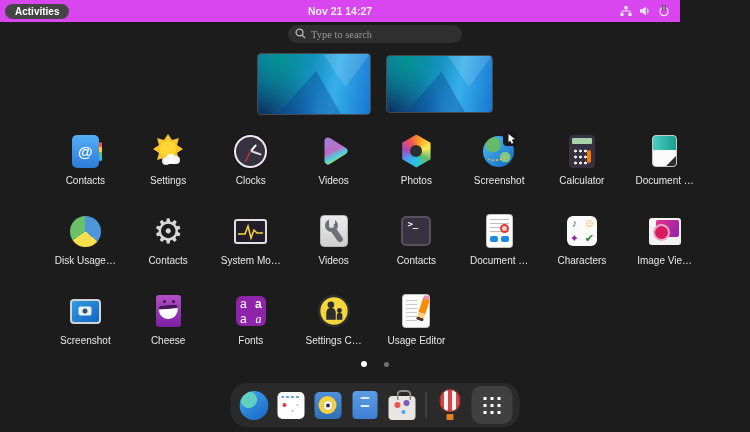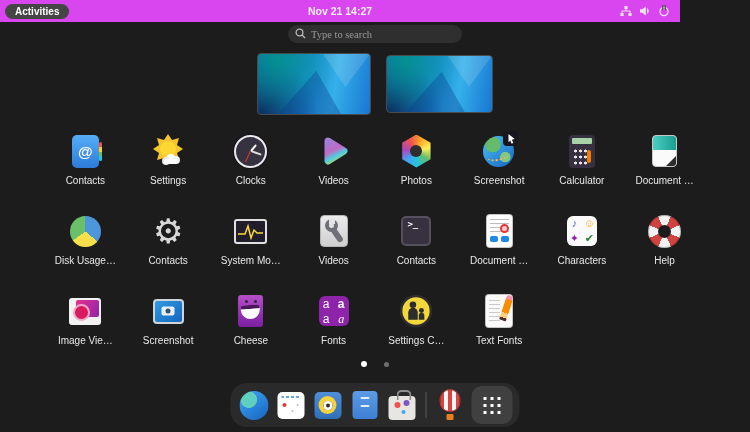--- a/index.html
+++ b/index.html
@@ -384,26 +384,20 @@
           <div class="ic-chars">
         <span>♪</span>
         <span>☺</span>
         <span>✦</span>
         <span>✔</span>
       </div>
         </div>
       <div class="lbl">Characters</div>
     </div>
 
-    <div class="cell">
-      <div class="icwrap">
-          <div class="ic-help"></div>
-        </div>
-      <div class="lbl">Help</div>
-    </div>
 
     <div class="cell">
       <div class="icwrap">
           <div class="ic-img"></div>
         </div>
       <div class="lbl">Image Vie…</div>
     </div>
 
     <div class="cell">
       <div class="icwrap">
@@ -447,21 +441,21 @@
       </div>
       <div class="lbl">Settings C…</div>
     </div>
 
     <div class="cell">
       <div class="icwrap">
           <div class="ic-gedit">
             <div class="pencil"></div>
           </div>
         </div>
-      <div class="lbl">Text Fonts</div>
+      <div class="lbl">Usage Editor</div>
     </div>
 
   </div>
 
   <div class="dots">
     <span class="dot active"></span>
     <span class="dot idle"></span>
   </div>
 
   <div class="dock">

